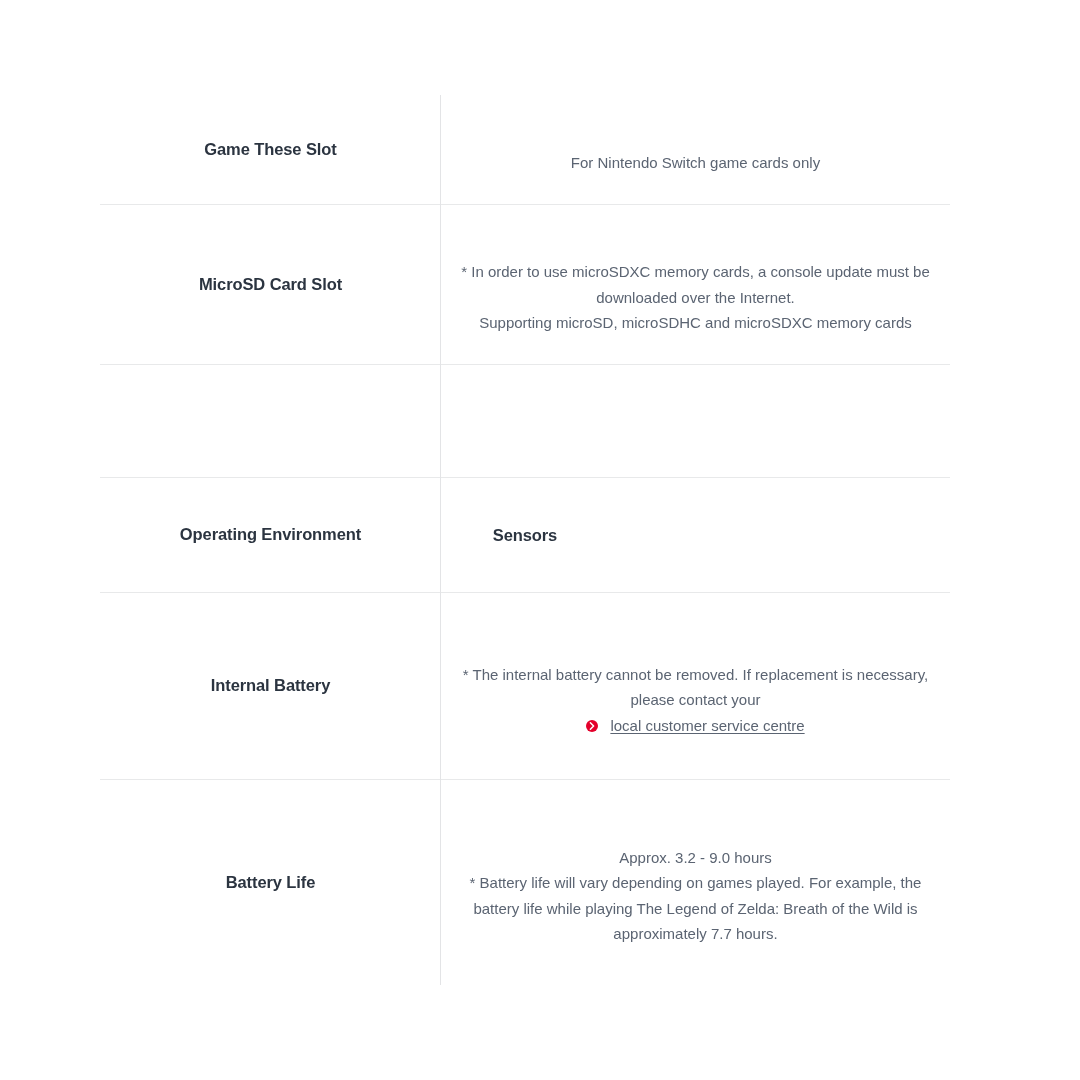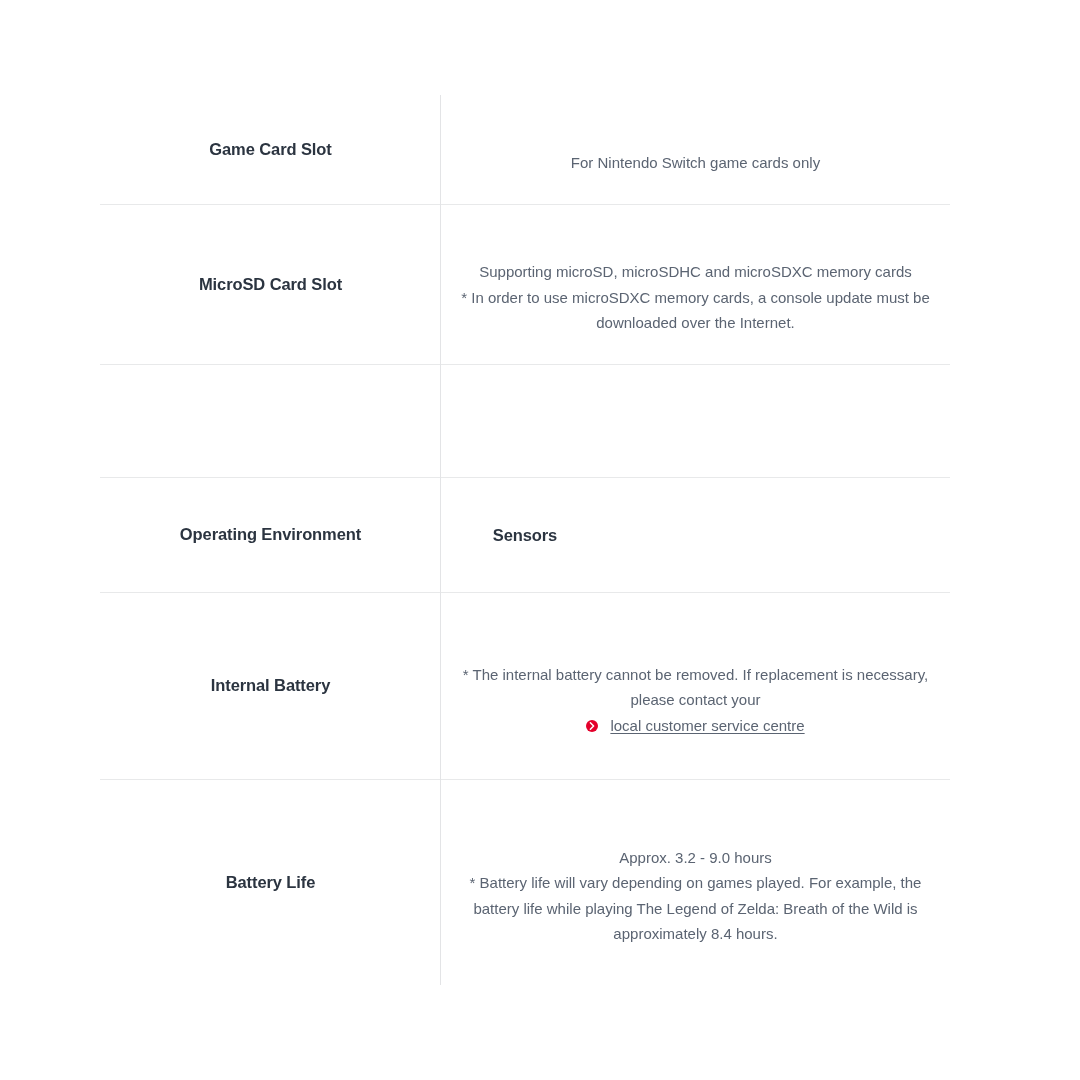--- a/index.html
+++ b/index.html
@@ -122,34 +122,34 @@
 </style>
 </head>
 <body>
 
 <div class="spec-table">
 
   <div class="column-rule"></div>
 
   <div class="spec-row row-h-110">
     <div class="spec-label-cell">
-      <div class="spec-label">Game Card Slot</div>
+      <div class="spec-label">Game These Slot</div>
     </div>
     <div class="spec-value-cell">
       <div class="spec-line">For Nintendo Switch game cards only</div>
     </div>
   </div>
 
   <div class="spec-row row-h-160">
     <div class="spec-label-cell">
       <div class="spec-label">MicroSD Card Slot</div>
     </div>
     <div class="spec-value-cell">
+      <div class="spec-line">* In order to use microSDXC memory cards, a console update must be downloaded over the Internet.</div>
       <div class="spec-line">Supporting microSD, microSDHC and microSDXC memory cards</div>
-      <div class="spec-line">* In order to use microSDXC memory cards, a console update must be downloaded over the Internet.</div>
     </div>
   </div>
 
   <div class="spec-row row-h-113">
     <div class="spec-label-cell">
       <div class="spec-label">Sensors</div>
     </div>
   </div>
 
   <div class="spec-row row-h-115">
@@ -174,17 +174,17 @@
       </div>
     </div>
   </div>
 
   <div class="spec-row row-h-205">
     <div class="spec-label-cell">
       <div class="spec-label">Battery Life</div>
     </div>
     <div class="spec-value-cell">
       <div class="spec-line">Approx. 3.2 - 9.0 hours</div>
-      <div class="spec-line">* Battery life will vary depending on games played. For example, the battery life while playing The Legend of Zelda: Breath of the Wild is approximately 8.4 hours.</div>
+      <div class="spec-line">* Battery life will vary depending on games played. For example, the battery life while playing The Legend of Zelda: Breath of the Wild is approximately 7.7 hours.</div>
     </div>
   </div>
 
 </div>
 
 </body></html>

